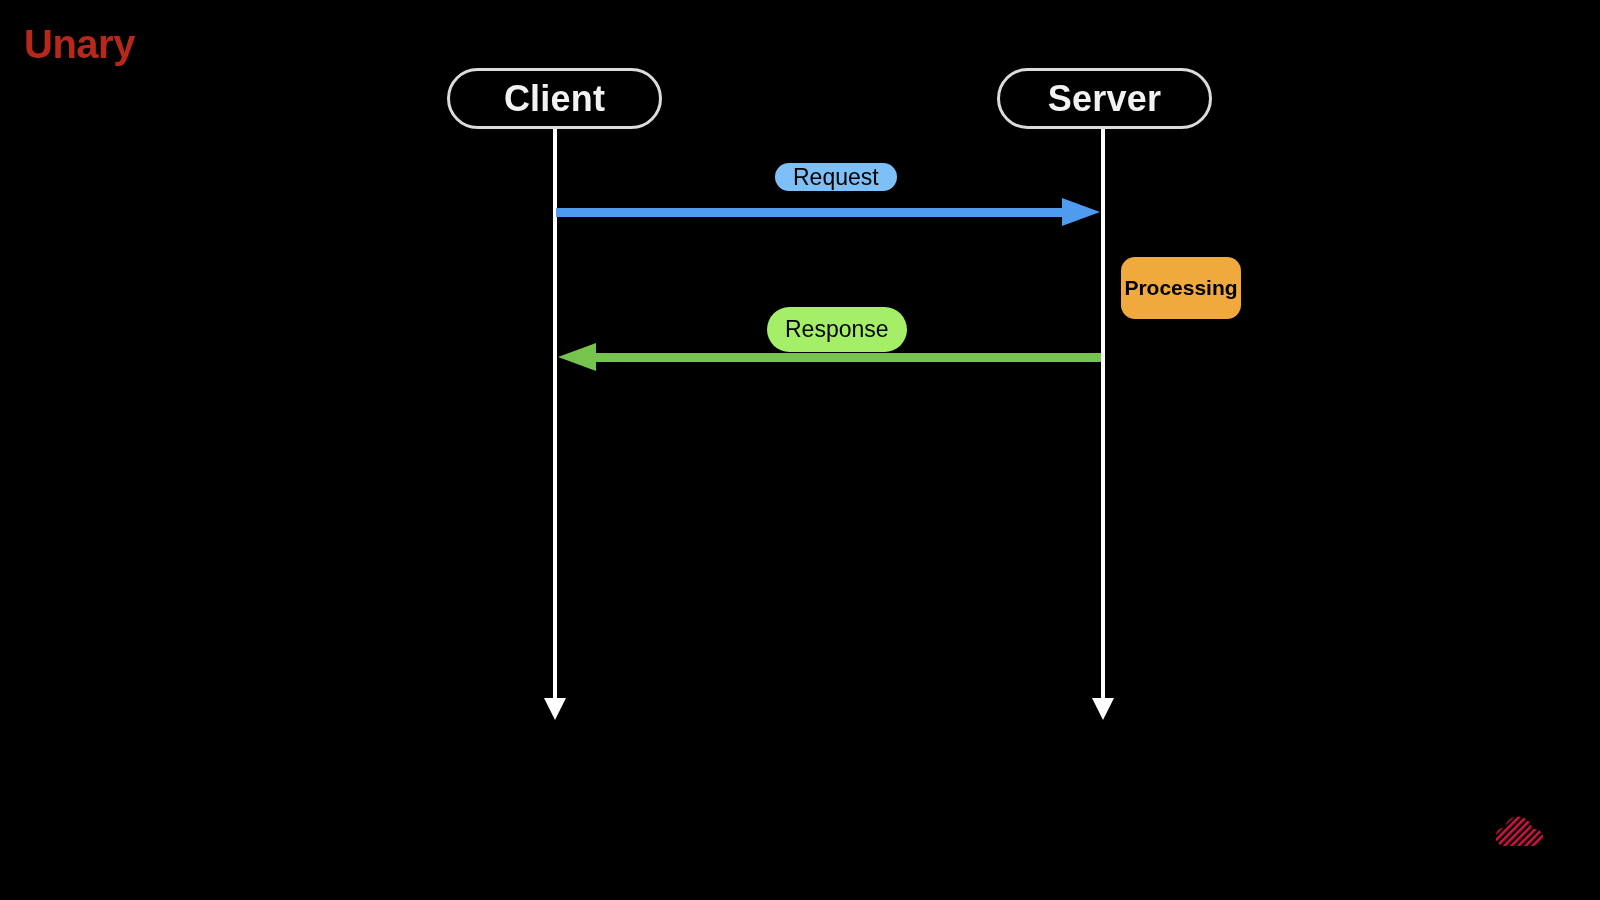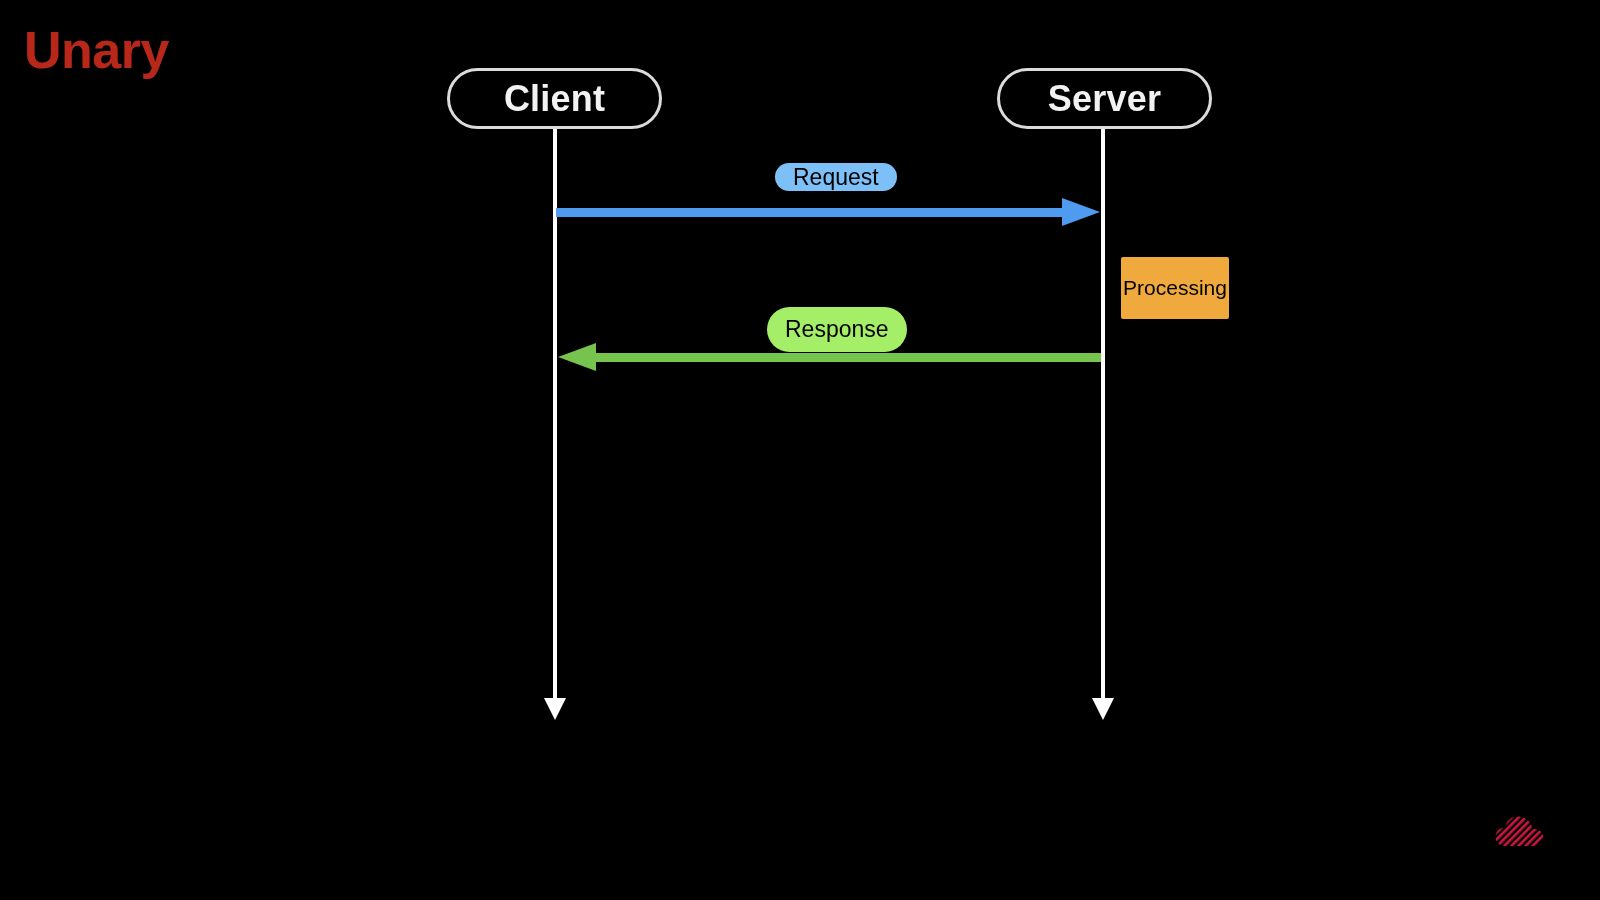--- a/index.html
+++ b/index.html
@@ -23,21 +23,21 @@
     width: 1600px;
     height: 900px;
     background: #000000;
   }
 
   
   #slide-title {
     position: absolute;
     left: 24px;
     top: 24px;
-    font-size: 52px;
+    font-size: 40px;
     font-weight: 700;
     letter-spacing: -0.5px;
     color: #b8281a;
     line-height: 1.0;
     white-space: nowrap;
     user-select: none;
   }
 
   
   .participant {
@@ -145,31 +145,31 @@
   #label-response {
     left: 767px; top: 307px; height: 45px;
     background: #a5ef68;
   }
 
   
   #note-processing {
     position: absolute;
     left: 1121px;
     top: 257px;
-    width: 108px;
+    width: 120px;
     height: 62px;
     box-sizing: border-box;
     display: flex;
     align-items: center;
     justify-content: center;
-    border-radius: 2px;
+    border-radius: 14px;
     background: #f0a93c;
     color: #000000;
     font-size: 21px;
-    font-weight: 400;
+    font-weight: 700;
     white-space: nowrap;
   }
 
   
   #watermark {
     position: absolute;
     left: 1494px;
     top: 812px;
     width: 50px;
     height: 36px;

